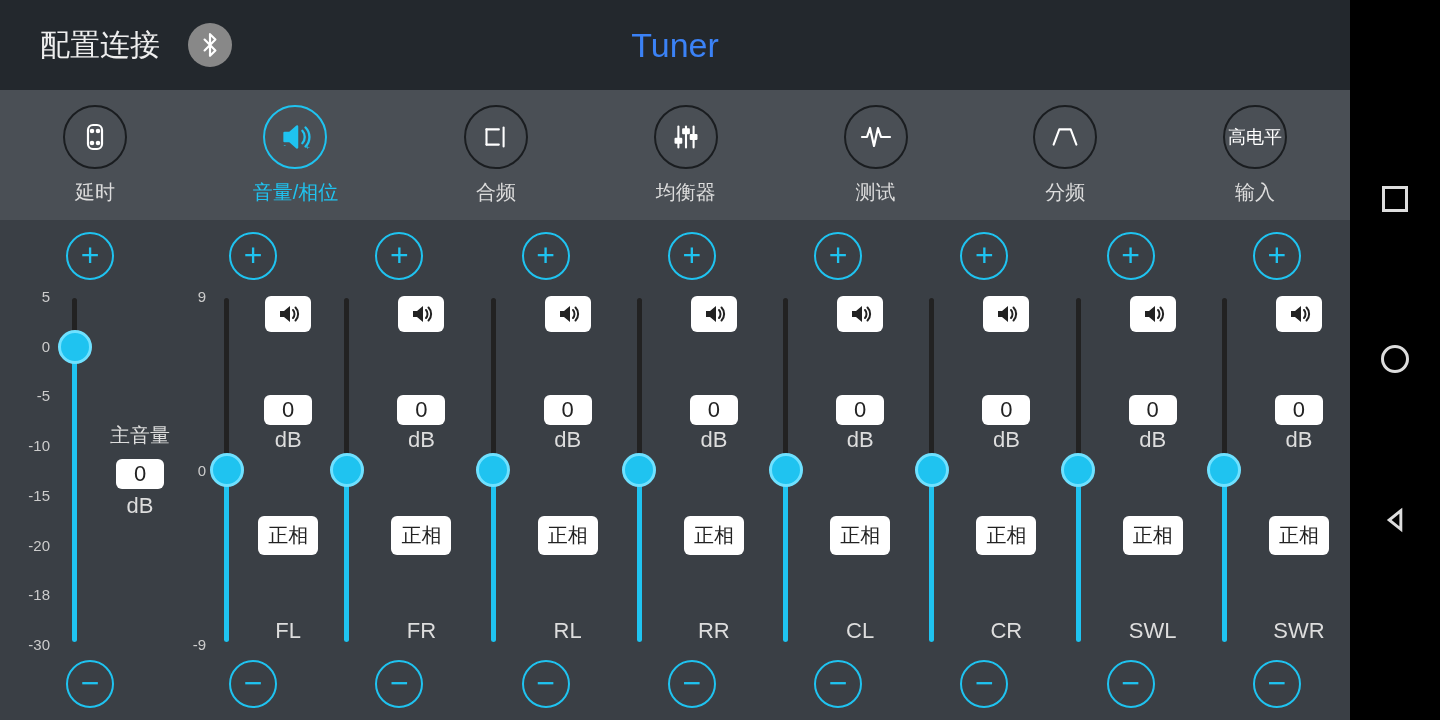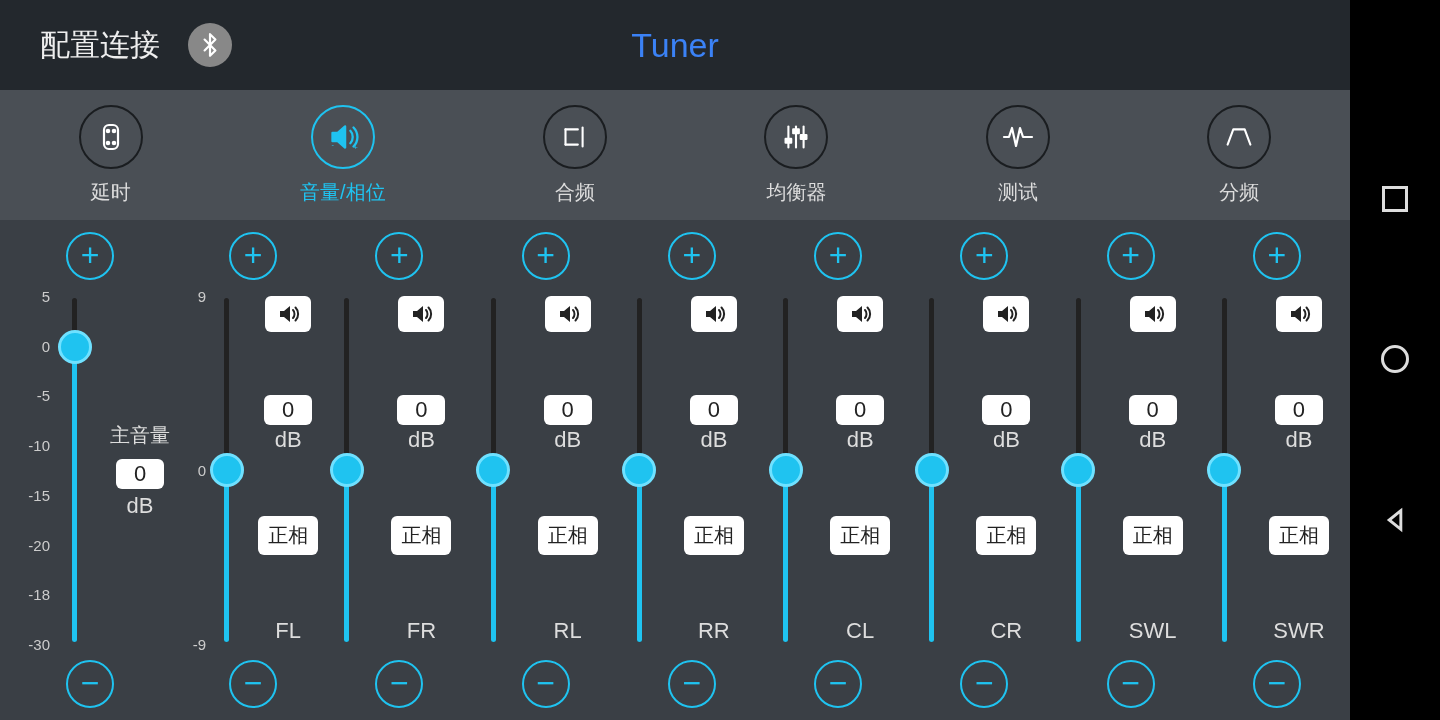--- a/index.html
+++ b/index.html
@@ -120,20 +120,24 @@
         <span>测试</span>
       </div>
       <div class="tool">
         <div class="circ">
           <svg viewBox="0 0 40 40" width="38" height="38" stroke="#fff" fill="none" stroke-width="2.2" stroke-linecap="round" stroke-linejoin="round">
             <path d="M8 28 L14 12 L26 12 L32 28"></path>
           </svg>
         </div>
         <span>分频</span>
       </div>
+      <div class="tool">
+        <div class="txtcirc">高电平</div>
+        <span>输入</span>
+      </div>
     </div>
 
   <div class="mixer">
 
     <div class="master">
       <div class="plusminus">+</div>
       <div class="slider-area">
         <div class="track-wrap" style="width:90px; margin-left:10px;">
           <div class="scale" id="master-scale" style="width:46px;">
               <div class="t" style="top: 0%; right: 6px; left: auto; text-align: right; width: 40px;">5</div>

